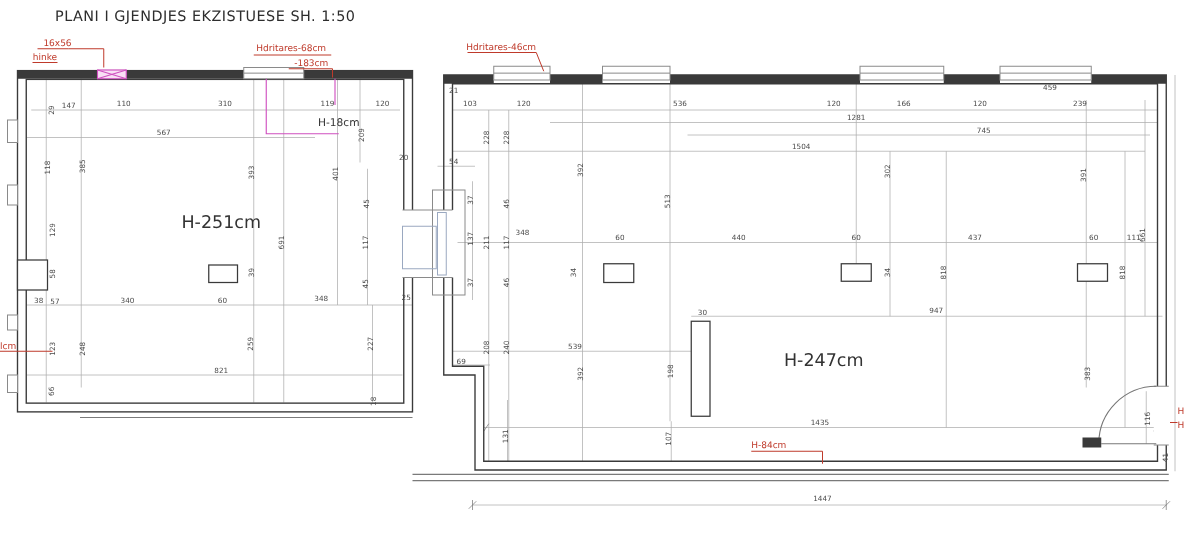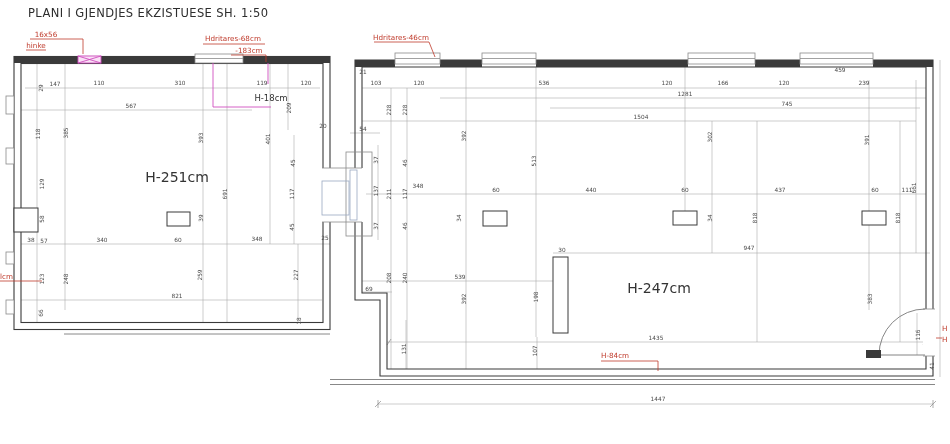--- a/index.html
+++ b/index.html
@@ -1,18 +1,18 @@
 <!DOCTYPE html>
 <html><head>
 <meta charset="utf-8">
 <style>
   html,body{margin:0;padding:0;background:#fff;}
   .stage{position:relative;width:950px;height:444px;background:#ffffff;overflow:hidden;
          font-family:"DejaVu Sans","Liberation Sans",sans-serif;}
-  .plan-title{position:absolute;left:28px;top:6px;font-size:11.5px;letter-spacing:.4px;color:#2d2d2d;}
+  .plan-title{position:absolute;left:44px;top:6px;font-size:11.5px;letter-spacing:.4px;color:#2d2d2d;}
   svg{position:absolute;left:0;top:0;}
   svg text{font-family:"DejaVu Sans","Liberation Sans",sans-serif;}
 </style>
 </head>
 <body>
 
 <div class="stage">
   <div class="plan-title">PLANI I GJENDJES EKZISTUESE SH. 1:50</div>
 
   <svg id="plan" width="950" height="444" viewBox="0 0 950 444">

